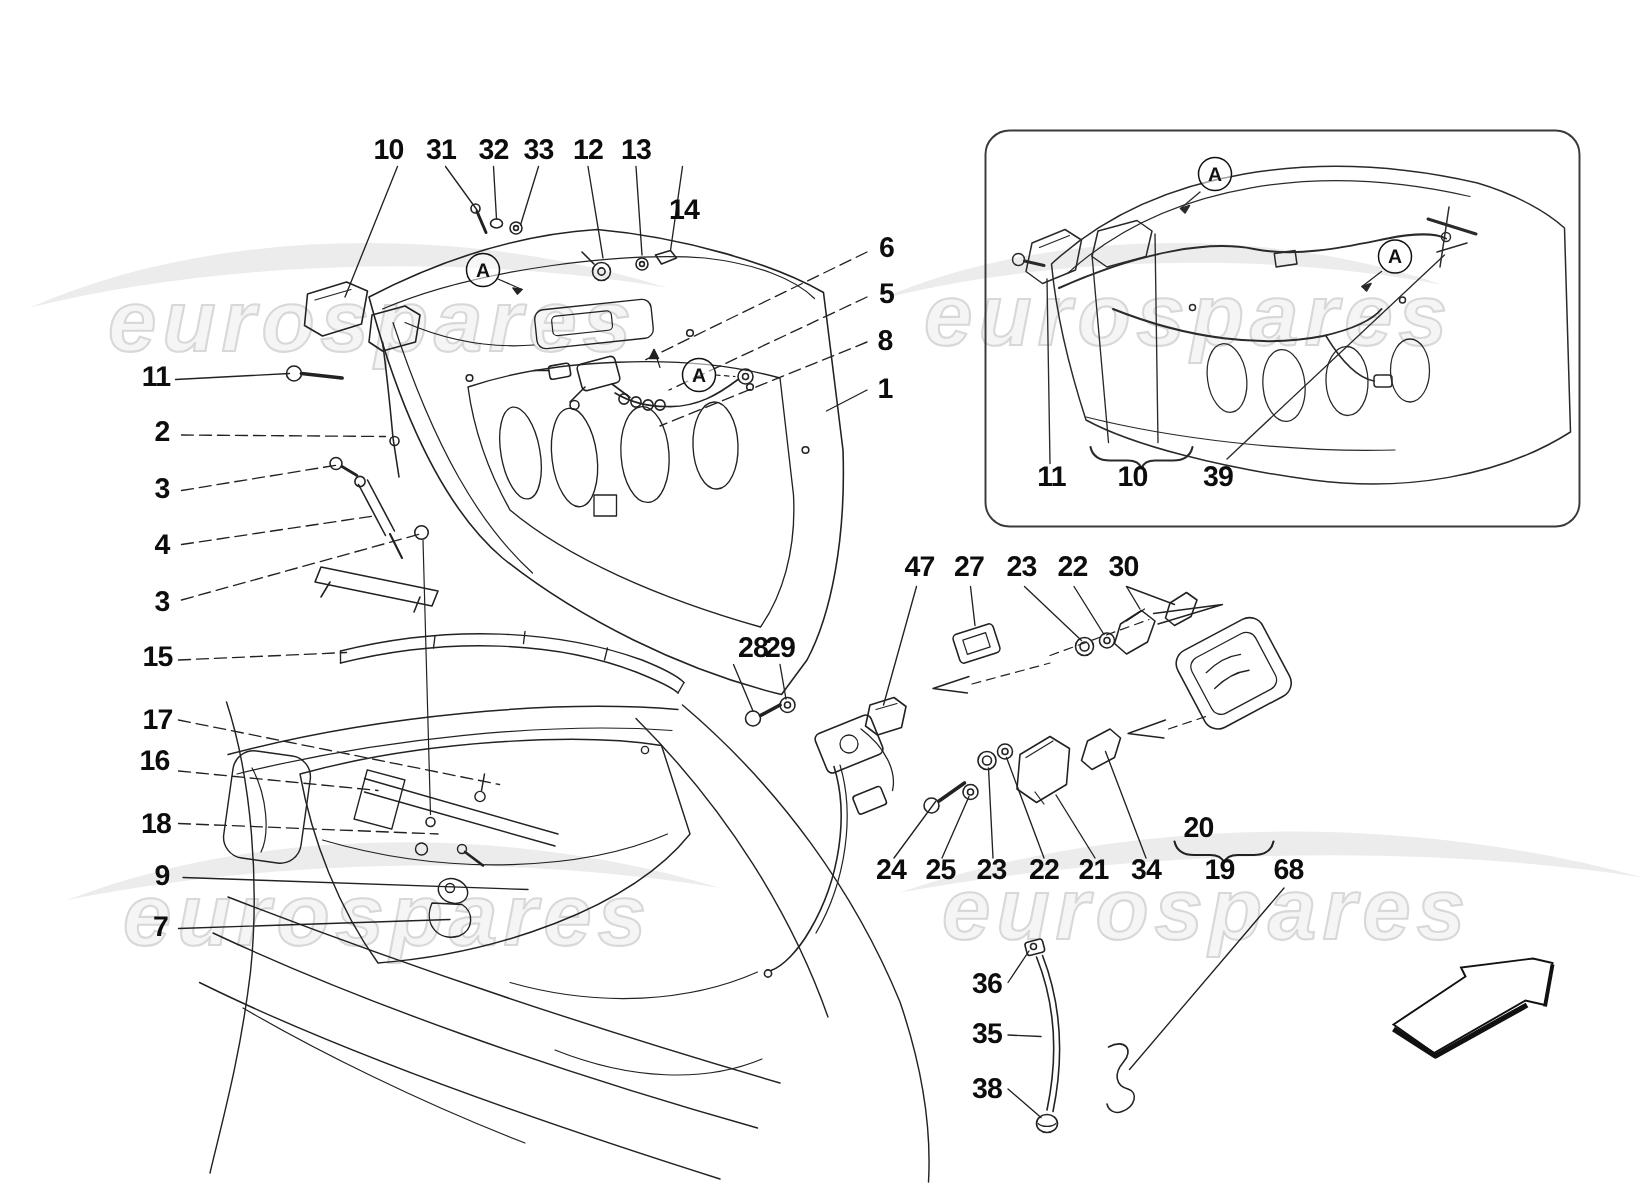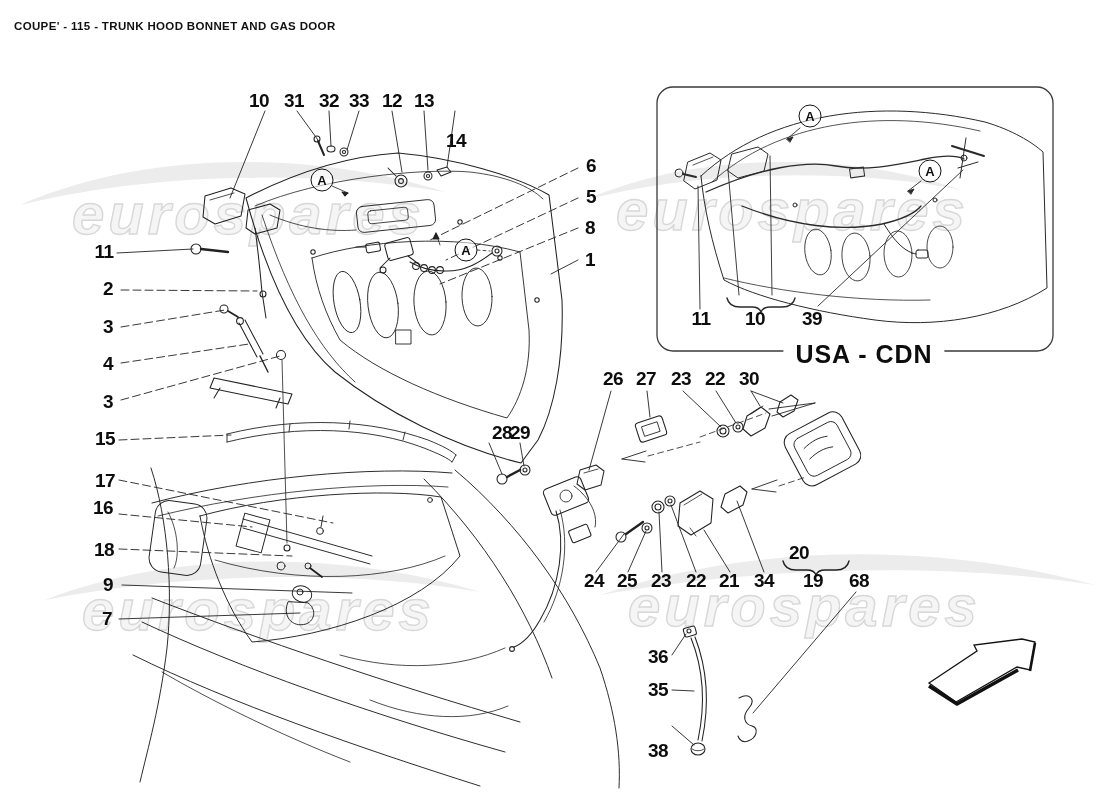--- a/index.html
+++ b/index.html
@@ -285,21 +285,20 @@
       <path d="M727,298 q2,9 13,9 h12 q7,0 9,5 q2,-5 9,-5 h12 q11,0 13,-9" stroke-width="1.4"></path>
     </g>
 
     <g>
       <polygon points="929,683 977,651 974,645 1022,639 1035,642 1030,670 1017,667 956,702" fill="#fff" stroke="#111" stroke-width="1.3"></polygon>
       <path d="M929,686 L957,704 L1018,670" fill="none" stroke="#111" stroke-width="3.6" stroke-linejoin="round"></path>
       <path d="M1035,643 L1030,671" fill="none" stroke="#111" stroke-width="2.6"></path>
     </g>
   </svg>
 
-  <div class="page-title">COUPE' - 115 - TRUNK HOOD BONNET AND GAS DOOR</div>
   <div id="callout-layer">
       <div class="callout" style="left: 259px; top: 101px;">10</div>
       <div class="callout" style="left: 294px; top: 101px;">31</div>
       <div class="callout" style="left: 329px; top: 101px;">32</div>
       <div class="callout" style="left: 359px; top: 101px;">33</div>
       <div class="callout" style="left: 392px; top: 101px;">12</div>
       <div class="callout" style="left: 424px; top: 101px;">13</div>
       <div class="callout" style="left: 456px; top: 101px; margin-top: 40px;">14</div>
       <div class="callout" style="left: 591px; top: 166px;">6</div>
       <div class="callout" style="left: 591px; top: 197px;">5</div>
@@ -312,40 +311,39 @@
       <div class="callout" style="left: 108px; top: 402px;">3</div>
       <div class="callout" style="left: 105px; top: 439px;">15</div>
       <div class="callout" style="left: 105px; top: 481px;">17</div>
       <div class="callout" style="left: 103px; top: 508px;">16</div>
       <div class="callout" style="left: 104px; top: 550px;">18</div>
       <div class="callout" style="left: 108px; top: 585px;">9</div>
       <div class="callout" style="left: 107px; top: 619px;">7</div>
       <div class="callout" style="left: 701px; top: 319px;">11</div>
       <div class="callout" style="left: 755px; top: 319px;">10</div>
       <div class="callout" style="left: 812px; top: 319px;">39</div>
-      <div class="callout" style="left: 613px; top: 379px;">26</div>
+      <div class="callout" style="left: 613px; top: 379px;">47</div>
       <div class="callout" style="left: 646px; top: 379px;">27</div>
       <div class="callout" style="left: 681px; top: 379px;">23</div>
       <div class="callout" style="left: 715px; top: 379px;">22</div>
       <div class="callout" style="left: 749px; top: 379px;">30</div>
       <div class="callout" style="left: 489px; top: 433px; margin-left: 13px;">28</div>
       <div class="callout" style="left: 520px; top: 433px;">29</div>
       <div class="callout" style="left: 594px; top: 581px;">24</div>
       <div class="callout" style="left: 627px; top: 581px;">25</div>
       <div class="callout" style="left: 661px; top: 581px;">23</div>
       <div class="callout" style="left: 696px; top: 581px;">22</div>
       <div class="callout" style="left: 729px; top: 581px;">21</div>
       <div class="callout" style="left: 764px; top: 581px;">34</div>
       <div class="callout" style="left: 799px; top: 553px;">20</div>
       <div class="callout" style="left: 813px; top: 581px;">19</div>
       <div class="callout" style="left: 859px; top: 581px;">68</div>
       <div class="callout" style="left: 658px; top: 657px;">36</div>
       <div class="callout" style="left: 658px; top: 690px;">35</div>
-      <div class="callout" style="left: 658px; top: 727px; margin-top: 24px;">38</div>
+      <div class="callout" style="left: 658px; top: 727px;">38</div>
     </div>
   <div id="marker-layer">
       <div class="marker" style="left: 322px; top: 180px;">A</div>
       <div class="marker" style="left: 466px; top: 250px;">A</div>
       <div class="marker" style="left: 810px; top: 116px;">A</div>
       <div class="marker" style="left: 930px; top: 171px;">A</div>
     </div>
-  <div class="usa-label">USA - CDN</div>
 </div>
 
 </body></html>

